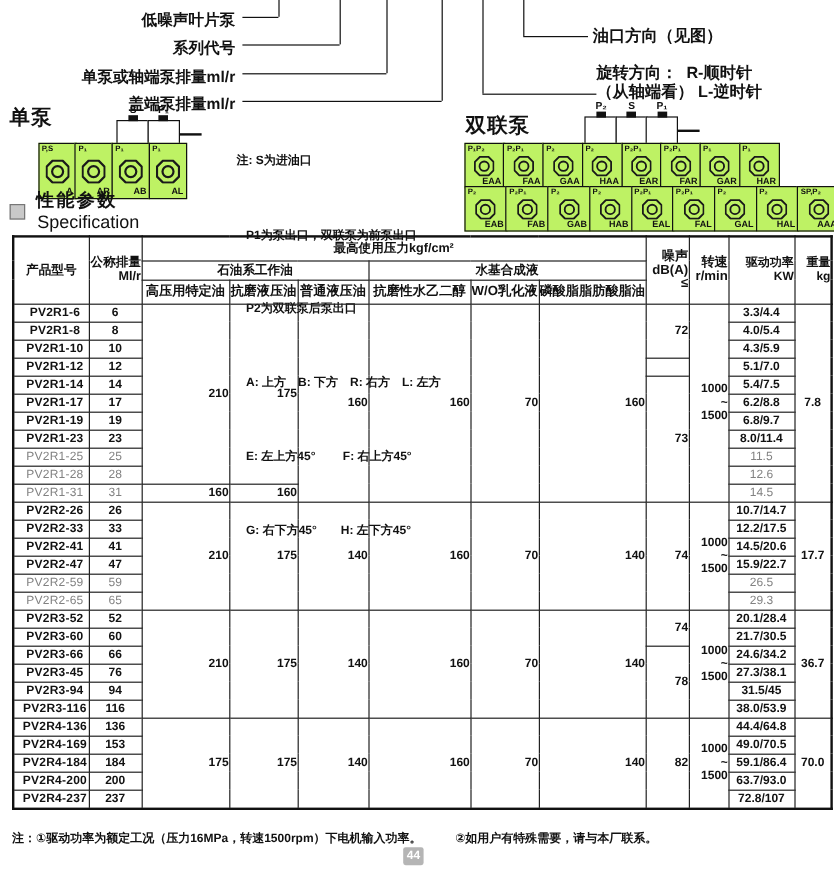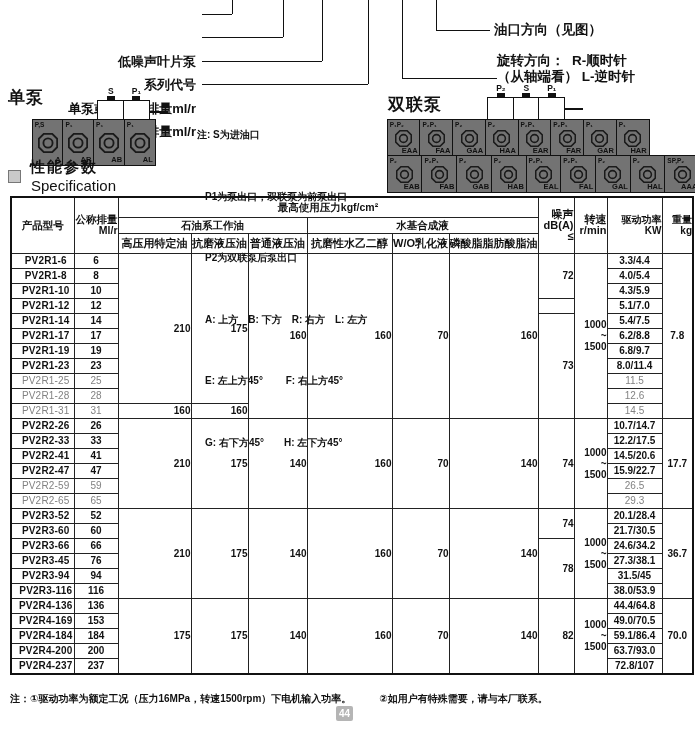--- a/index.html
+++ b/index.html
@@ -1,32 +1,32 @@
 <!DOCTYPE html>
 <html><head>
 <meta charset="utf-8">
 <style>
   html,body{margin:0;padding:0;background:#f2f2f2;}
   .page{position:relative;width:695px;height:730px;background:#fff;overflow:hidden;
         font-family:"Liberation Sans","DejaVu Sans",sans-serif;color:#111;}
   
   .hl{position:absolute;height:0;border-top:1.5px solid #111;}
   .vl{position:absolute;width:0;border-left:1.5px solid #111;}
-  .callout{position:absolute;right:499px;font-size:13px;font-weight:bold;white-space:nowrap;margin-top:45px;}
+  .callout{position:absolute;right:499px;font-size:13px;font-weight:bold;white-space:nowrap;}
   .toplabel{position:absolute;font-size:13.5px;font-weight:bold;white-space:pre;line-height:16px;}
   .pumptitle{position:absolute;font-size:17px;font-weight:bold;letter-spacing:1px;}
   
   .ptop{position:absolute;display:flex;}
   .pbox{width:25px;height:22px;border:1.6px solid #111;position:relative;margin-left:-1.6px;background:#fff;}
   .pbox .plabel{position:absolute;top:-15px;left:50%;transform:translateX(-50%);font-size:8.5px;font-weight:bold;}
   .pbox .stub{position:absolute;top:-5px;left:50%;transform:translateX(-50%);width:8px;height:5px;background:#111;}
   .shaft{align-self:center;width:18px;border-top:2px solid #111;}
   
   .pgrid{position:absolute;display:flex;}
-  .pcell{border:1.3px solid #111;margin-left:-1.3px;position:relative;background:#737373;
+  .pcell{border:1.3px solid #111;margin-left:-1.3px;position:relative;background:#bef264;
          display:flex;align-items:center;justify-content:center;}
   .pcell .pp{position:absolute;top:1px;left:2px;font-size:6.5px;font-weight:bold;line-height:7px;}
   .pcell .pc{position:absolute;bottom:1px;right:2px;font-size:7.5px;font-weight:bold;line-height:8px;}
   .sgrid .pcell{width:30px;height:45px;}
   .dgrid .pcell{width:32px;height:36px;}
   .dgrid2 .pcell{width:34px;height:36px;}
   
   .notes{position:absolute;left:185px;top:92px;font-size:10px;font-weight:bold;line-height:12.5px;white-space:pre;}
   .notes div{margin:12px;}
   .notes div.ind{margin-left:20px;}

